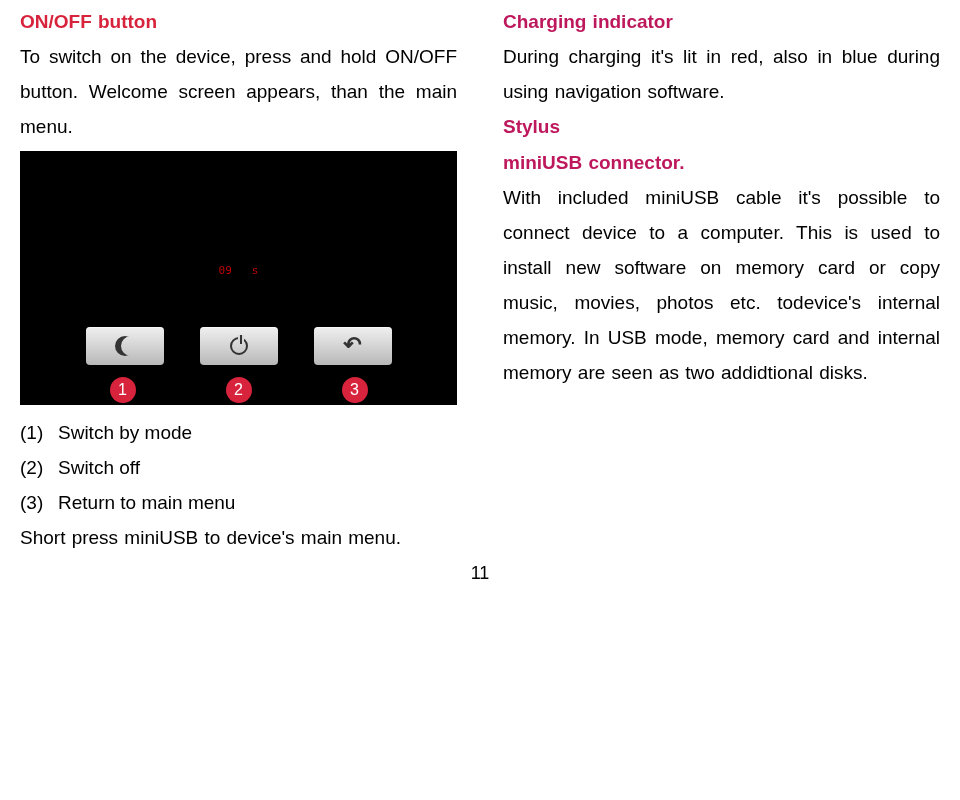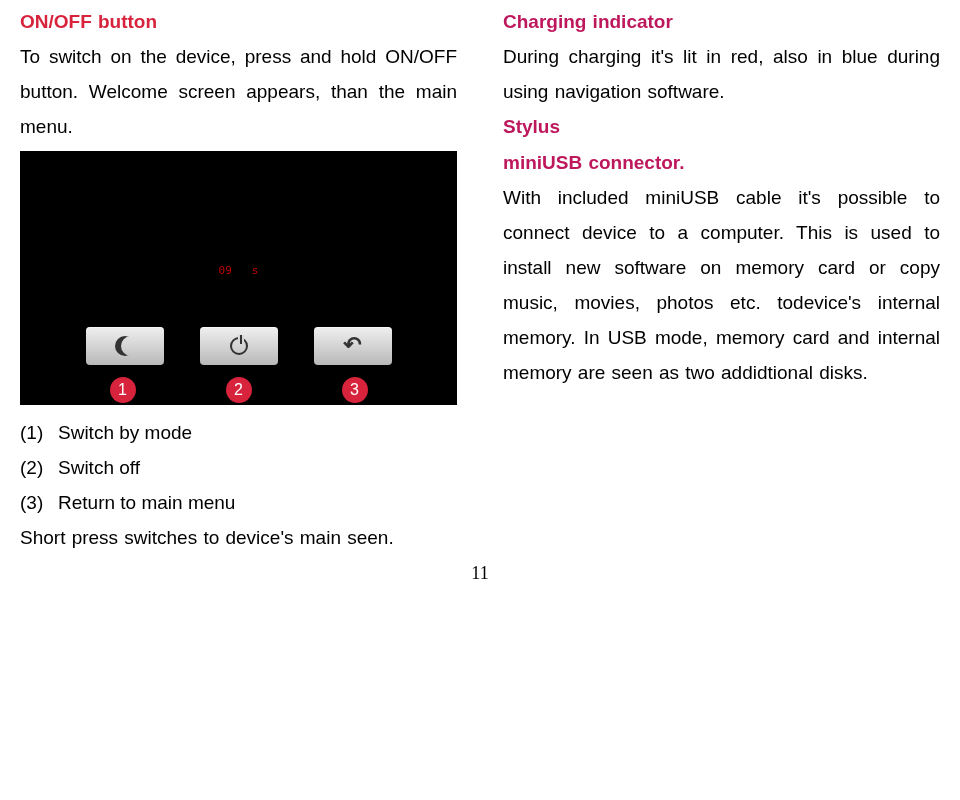--- a/index.html
+++ b/index.html
@@ -125,21 +125,20 @@
       display: flex;
     }
     .list-num {
       width: 38px;
       flex-shrink: 0;
     }
     .page-num {
       text-align: center;
       font-size: 18px;
       margin-top: 2px;
-      font-family: Liberation Serif, serif;
     }
     p {
       word-spacing: 0.05em;
     }
   </style>
 </head>
 <body>
 
 <div class="columns">
   <div class="col">
@@ -175,21 +174,21 @@
     </div>
     <div class="list-item">
       <span class="list-num">(2)</span>
       <span>Switch off</span>
     </div>
     <div class="list-item">
       <span class="list-num">(3)</span>
       <span>Return to main menu</span>
     </div>
 
-    <p>Short press switches to device's main seen.</p>
+    <p>Short press miniUSB to device's main menu.</p>
   </div>
 
   <div class="col">
     <p class="bold">Charging indicator</p>
     <p>During charging it's lit in red, also in blue during using navigation software.</p>
     <p class="bold">Stylus</p>
     <p class="bold">miniUSB connector.</p>
     <p>With included miniUSB cable it's possible to connect device to a computer. This is used to install new software on memory card or copy music, movies, photos etc. todevice's internal memory. In USB mode, memory card and internal memory are seen as two addidtional disks.</p>
   </div>
 </div>

